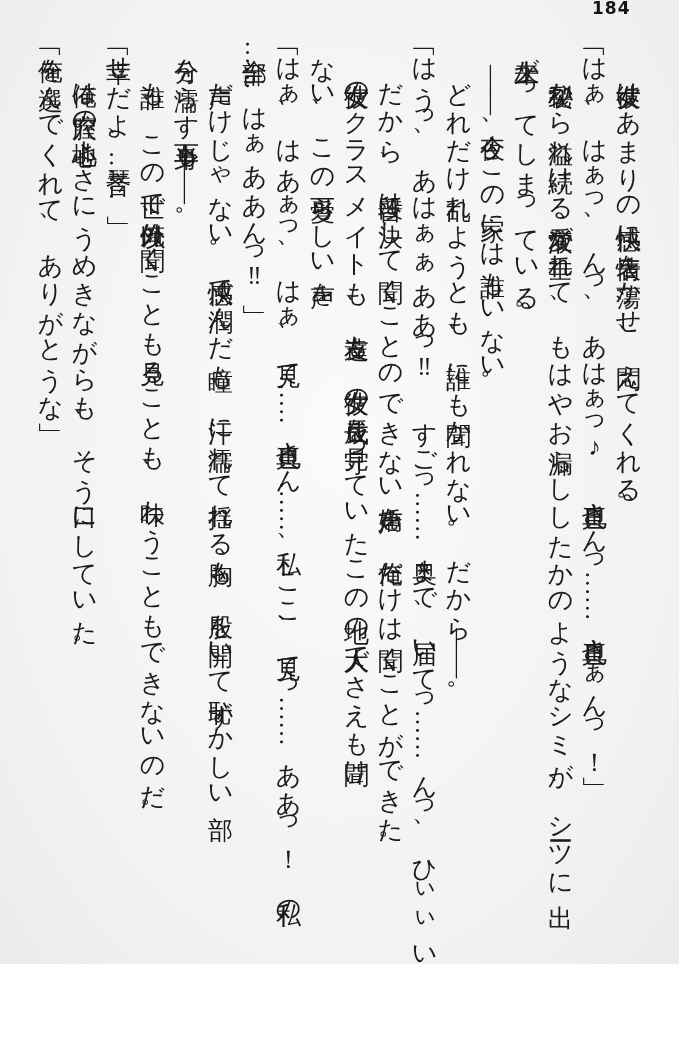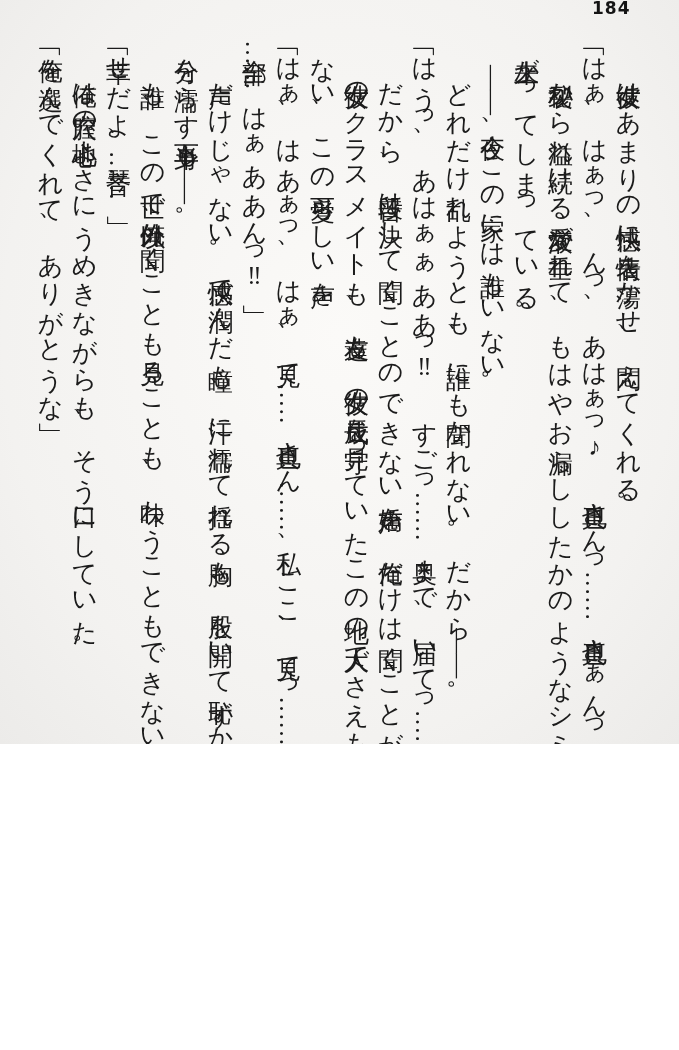--- a/index.html
+++ b/index.html
@@ -8,21 +8,21 @@
   }
   body {
     width: 679px;
     height: 1050px;
     overflow: hidden;
     font-family: "Liberation Serif", "DejaVu Serif", serif;
   }
   .book-page {
     position: relative;
     width: 679px;
-    height: 744px;
+    height: 964px;
     background: radial-gradient(ellipse at 50% 45%, #fbfaf8 0%, #f3f2f0 70%, #ecebe9 100%);
     color: #1b1b1b;
     overflow: hidden;
   }
   .page-number {
     position: absolute;
     top: -2px;
     left: 592px;
     font-family: "DejaVu Sans", "Liberation Sans", sans-serif;
     font-size: 17px;

